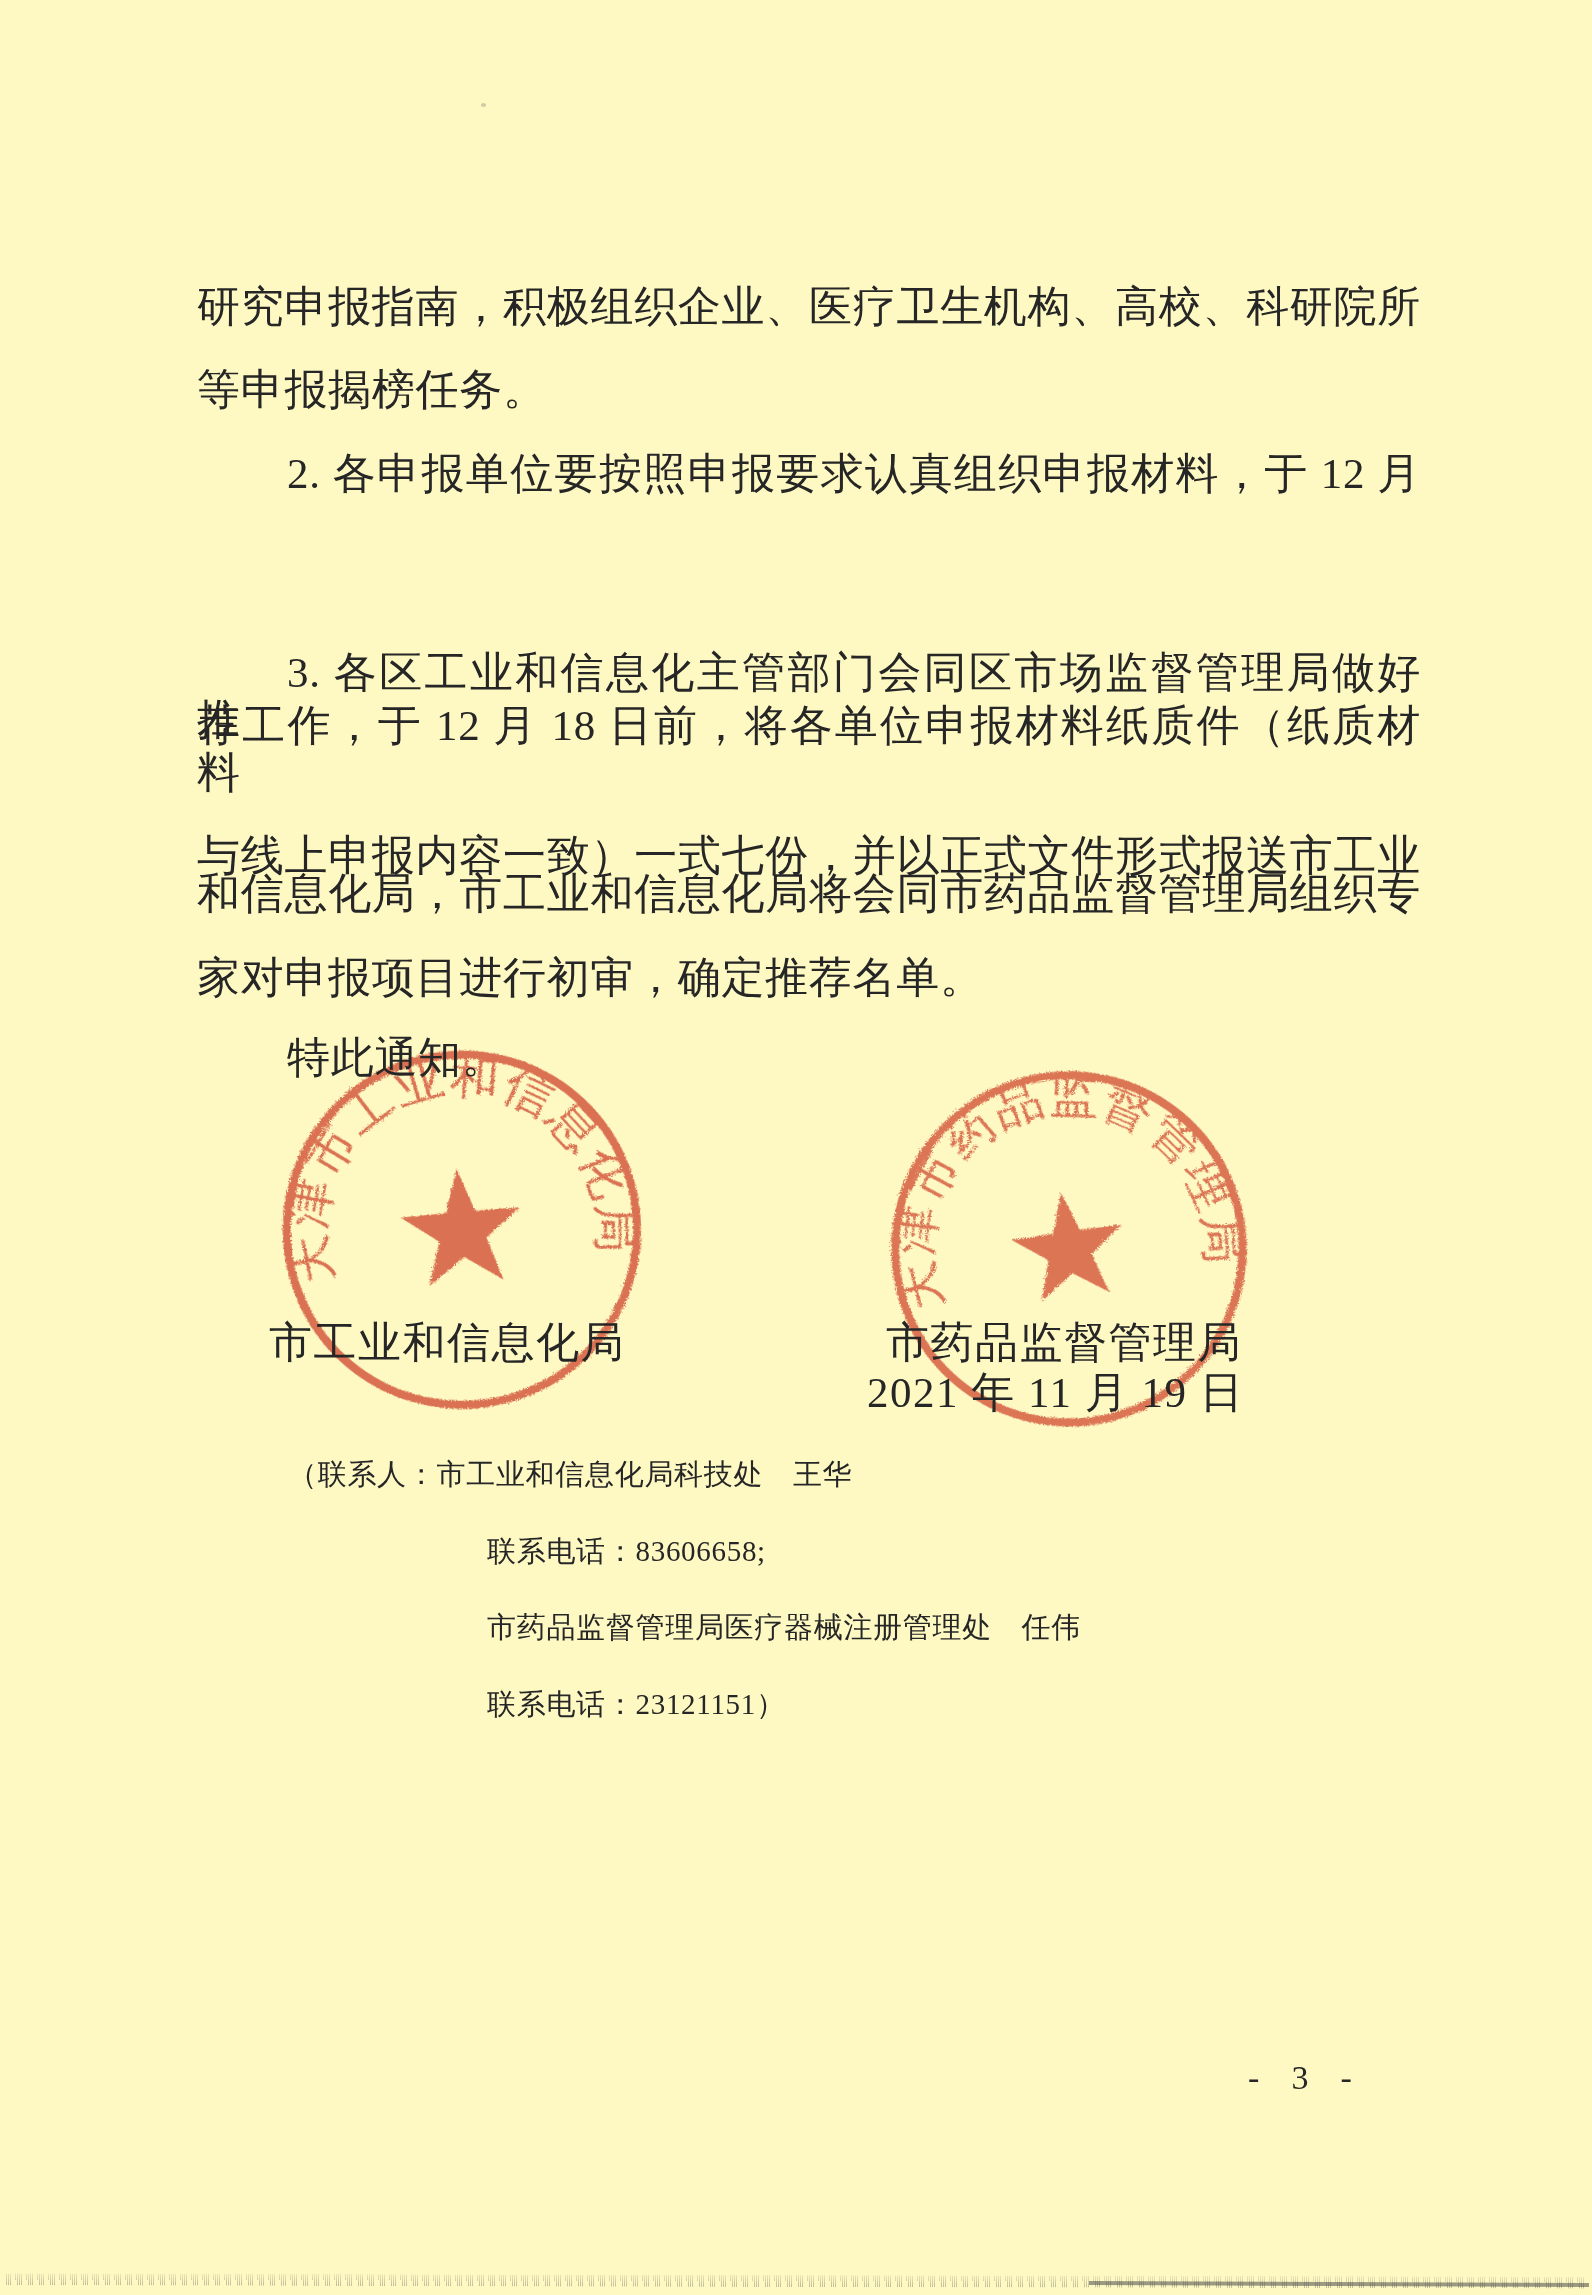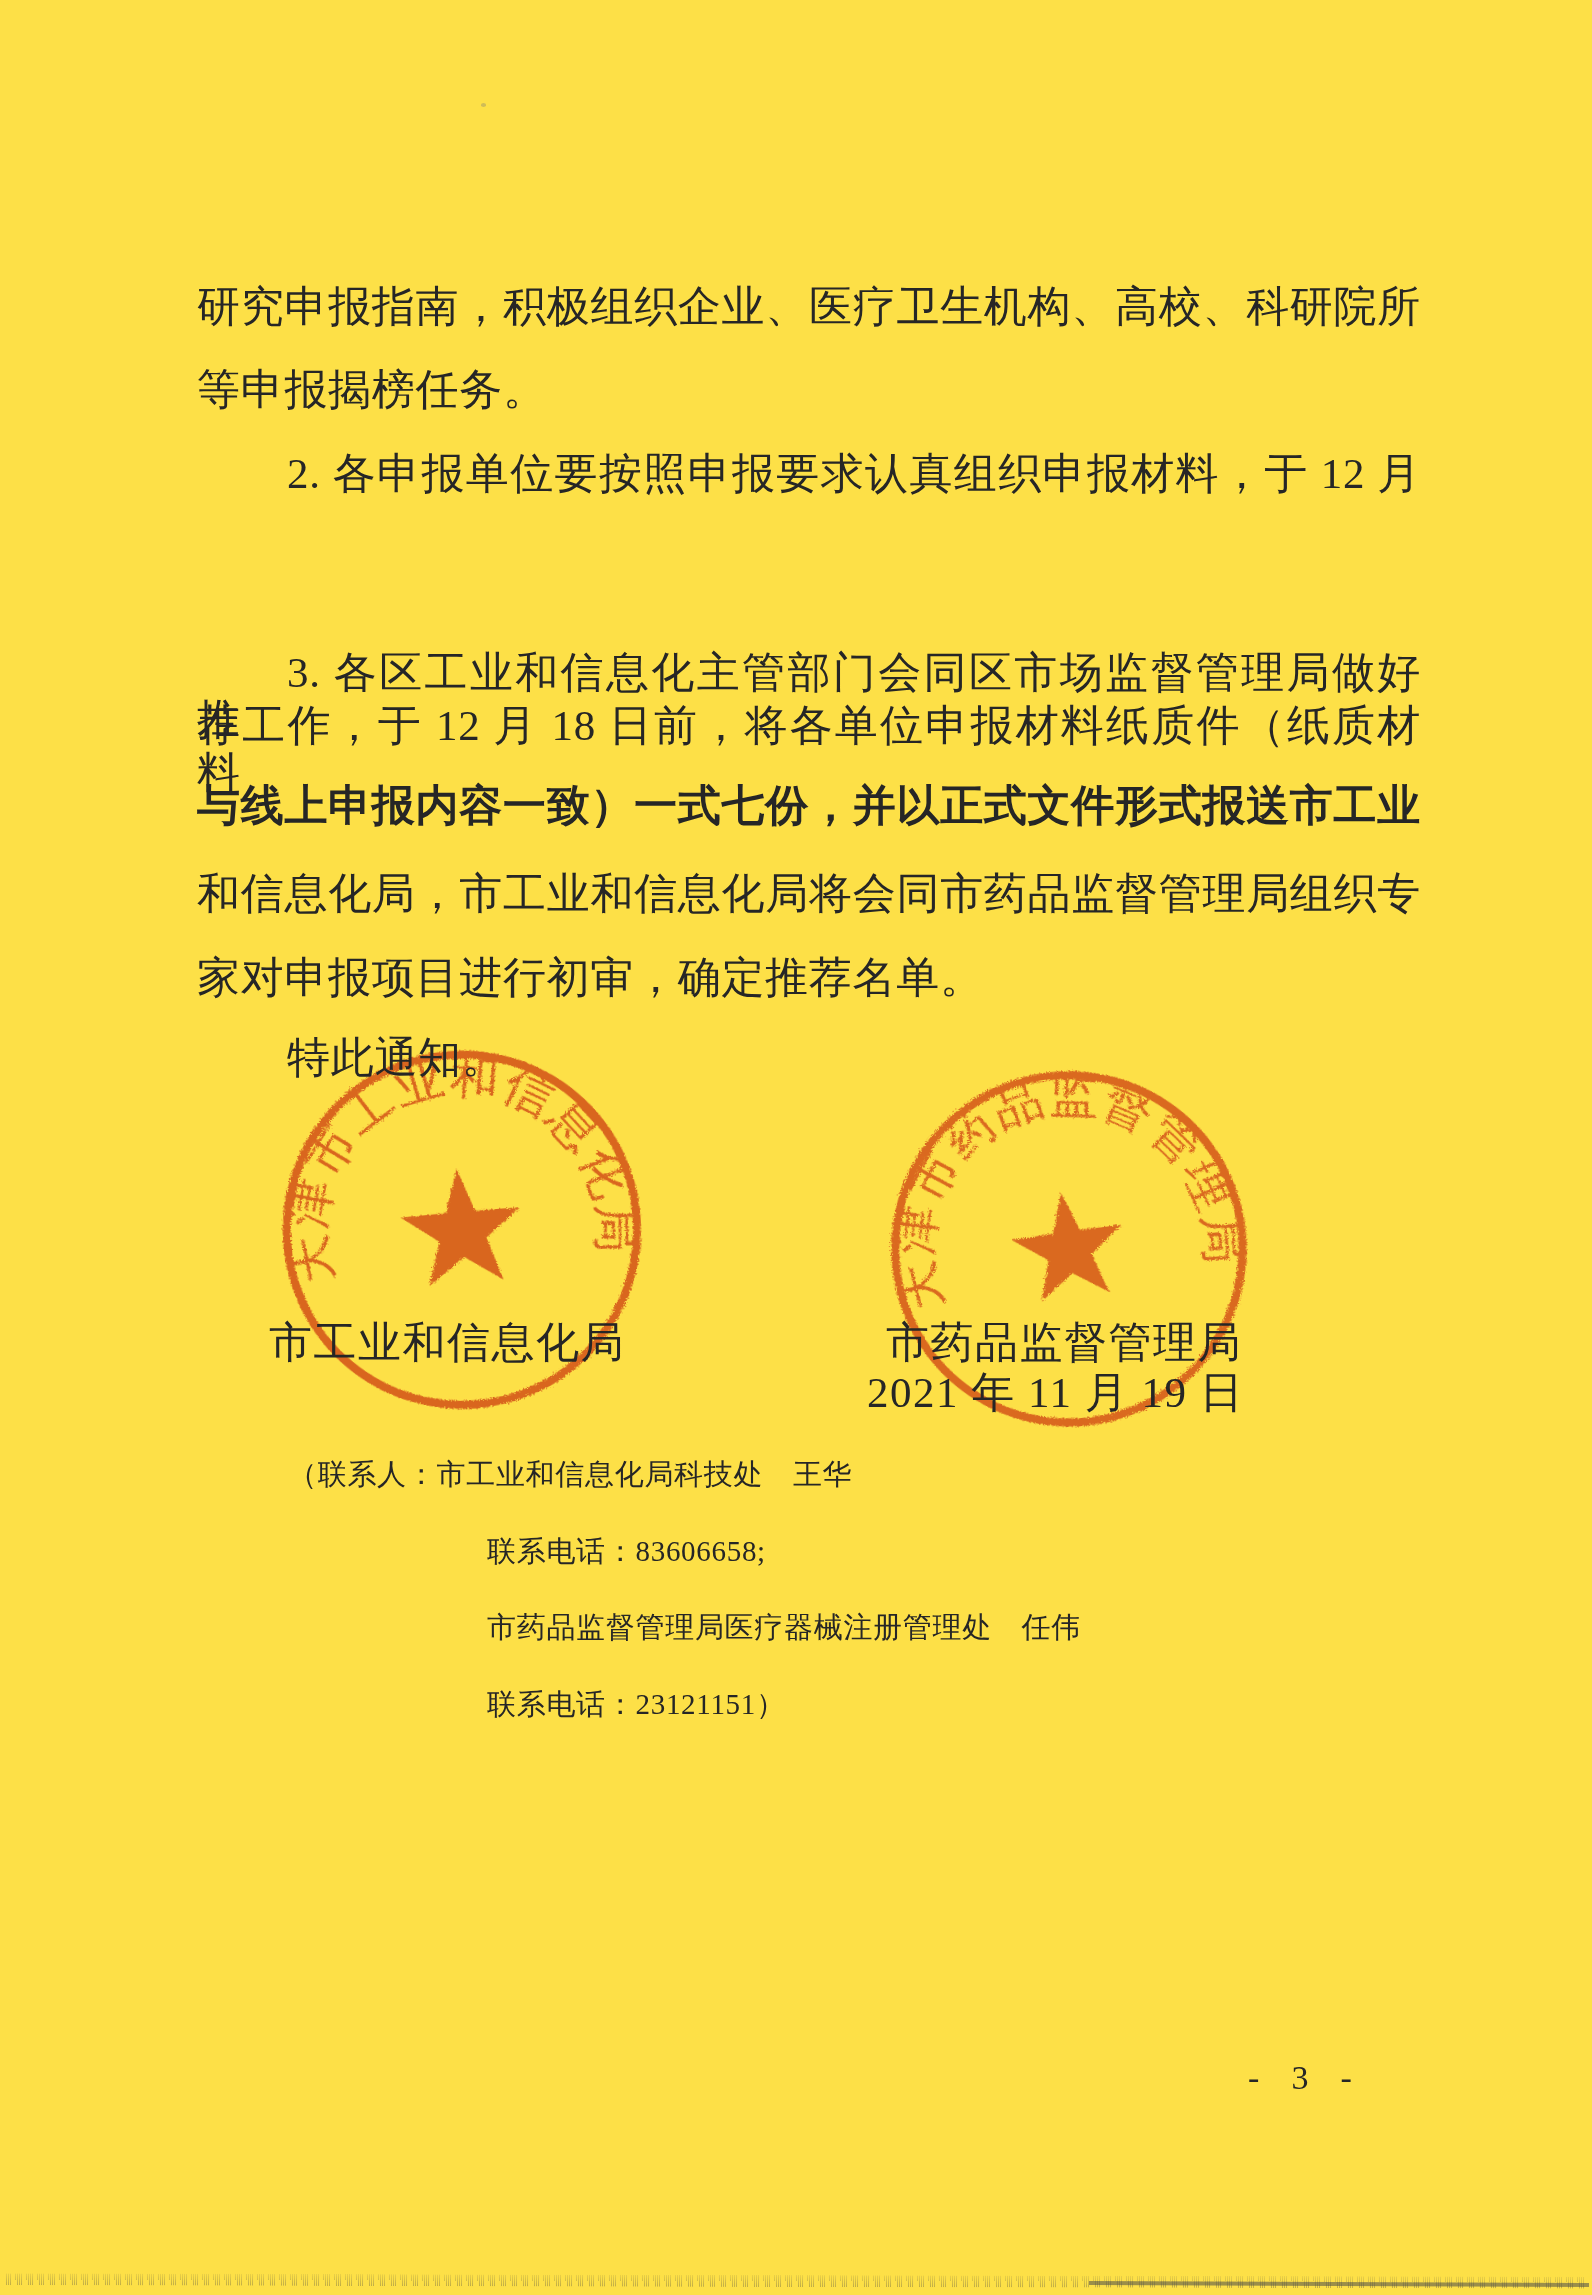--- a/index.html
+++ b/index.html
@@ -1,20 +1,20 @@
 <!DOCTYPE html>
 <html style="font-size:11.8px"><head>
 <meta charset="utf-8">
 <style>
   html,body{margin:0;padding:0;background:#e8e8e6;}
   .page{
     position:relative;
     width:1592px;height:2295px;
     margin:0 auto;
-    background:#fde047;
+    background:#fef9c3;
     overflow:hidden;
     font-family:"Liberation Serif","DejaVu Serif",serif;
     color:#262626;
   }
   .line{
     position:absolute;
     left:197px;
     width:1224px;
     font-size:43px;
     line-height:47px;
@@ -83,21 +83,21 @@
 </head>
 <body>
 
 <div class="page">
 
   <div class="line just" style="top:283px;">研究申报指南，积极组织企业、医疗卫生机构、高校、科研院所</div>
   <div class="line" style="top:366px;">等申报揭榜任务。</div>
   <div class="line just ind" style="top:450px;">2. 各申报单位要按照申报要求认真组织申报材料，于 12 月</div>
   <div class="line just ind" style="top:636px;margin-top:13px;">3. 各区工业和信息化主管部门会同区市场监督管理局做好推</div>
   <div class="line just" style="top:702px;">荐工作，于 12 月 18 日前，将各单位申报材料纸质件（纸质材料</div>
-  <div class="line just" style="top:782px;font-weight:bold;">与线上申报内容一致）一式七份，并以正式文件形式报送市工业</div>
+  <div class="line just" style="top:832px;">与线上申报内容一致）一式七份，并以正式文件形式报送市工业</div>
   <div class="line just" style="top:870px;">和信息化局，市工业和信息化局将会同市药品监督管理局组织专</div>
   <div class="line" style="top:954px;">家对申报项目进行初审，确定推荐名单。</div>
   <div class="line ind" style="top:1034px;">特此通知。</div>
 
   <svg class="stamp stamp-left" width="368" height="377" viewBox="0 0 500 512">
     <defs>
       <filter id="roughL" x="-10%" y="-10%" width="120%" height="120%">
         <feTurbulence type="fractalNoise" baseFrequency="0.55" numOctaves="2" result="n"></feTurbulence>
         <feDisplacementMap in="SourceGraphic" in2="n" scale="7"></feDisplacementMap>
       </filter>

